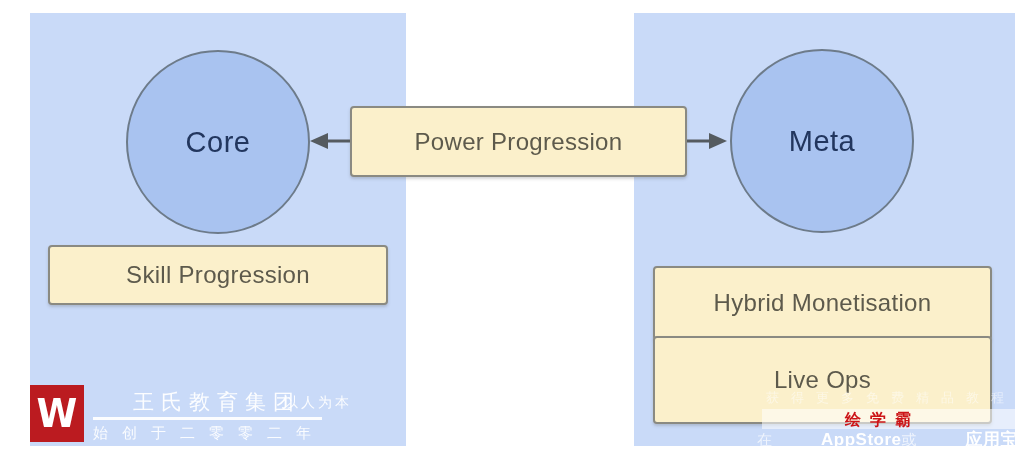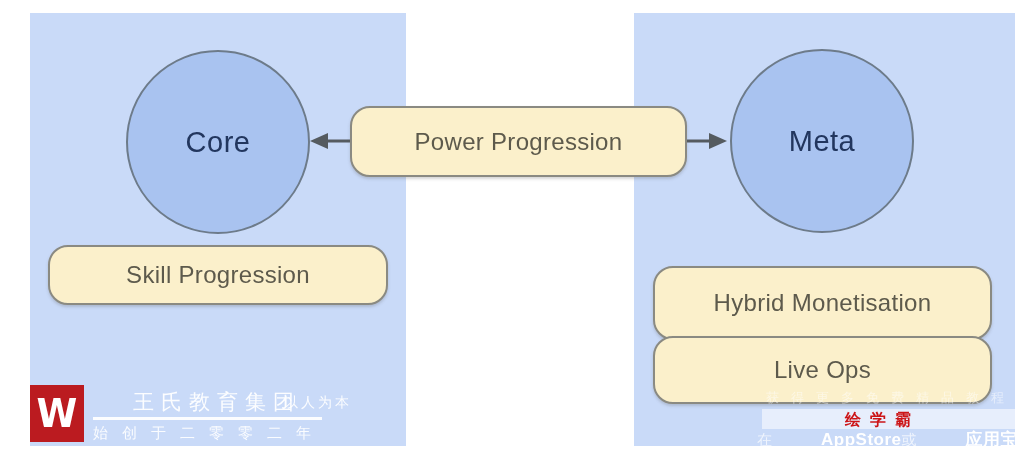--- a/index.html
+++ b/index.html
@@ -27,32 +27,32 @@
     color:#22365e;
     font-size:29px;
     letter-spacing:0.5px;
   }
   #core-circle{left:126px;top:50px;}
   #meta-circle{left:730px;top:49px;}
   .ybox{
     position:absolute;
     background:#fbf0cb;
     border:2px solid #8a8a82;
-    border-radius:20px;
+    border-radius:4px;
     box-sizing:border-box;
     display:flex;align-items:center;justify-content:center;
     color:#5d5a4c;
     font-size:24px;
     letter-spacing:0.3px;
     box-shadow:0 2px 3px rgba(90,90,90,0.25);
   }
   #power-box{left:350px;top:106px;width:337px;height:71px;}
   #skill-box{left:48px;top:245px;width:340px;height:60px;}
   #hybrid-box{left:653px;top:247px;width:339px;height:74px;margin-top:19px;}
-  #liveops-box{left:653px;top:336px;width:339px;height:68px;}
+  #liveops-box{left:653px;top:336px;width:339px;height:88px;}
   #arrow-layer{
     position:absolute;left:0;top:0;width:1024px;height:464px;
     pointer-events:none;
   }
   
   #logo-square{
     position:absolute;left:30px;top:385px;width:54px;height:57px;
     background:#bb1b20;
     display:flex;align-items:center;justify-content:center;
   }

